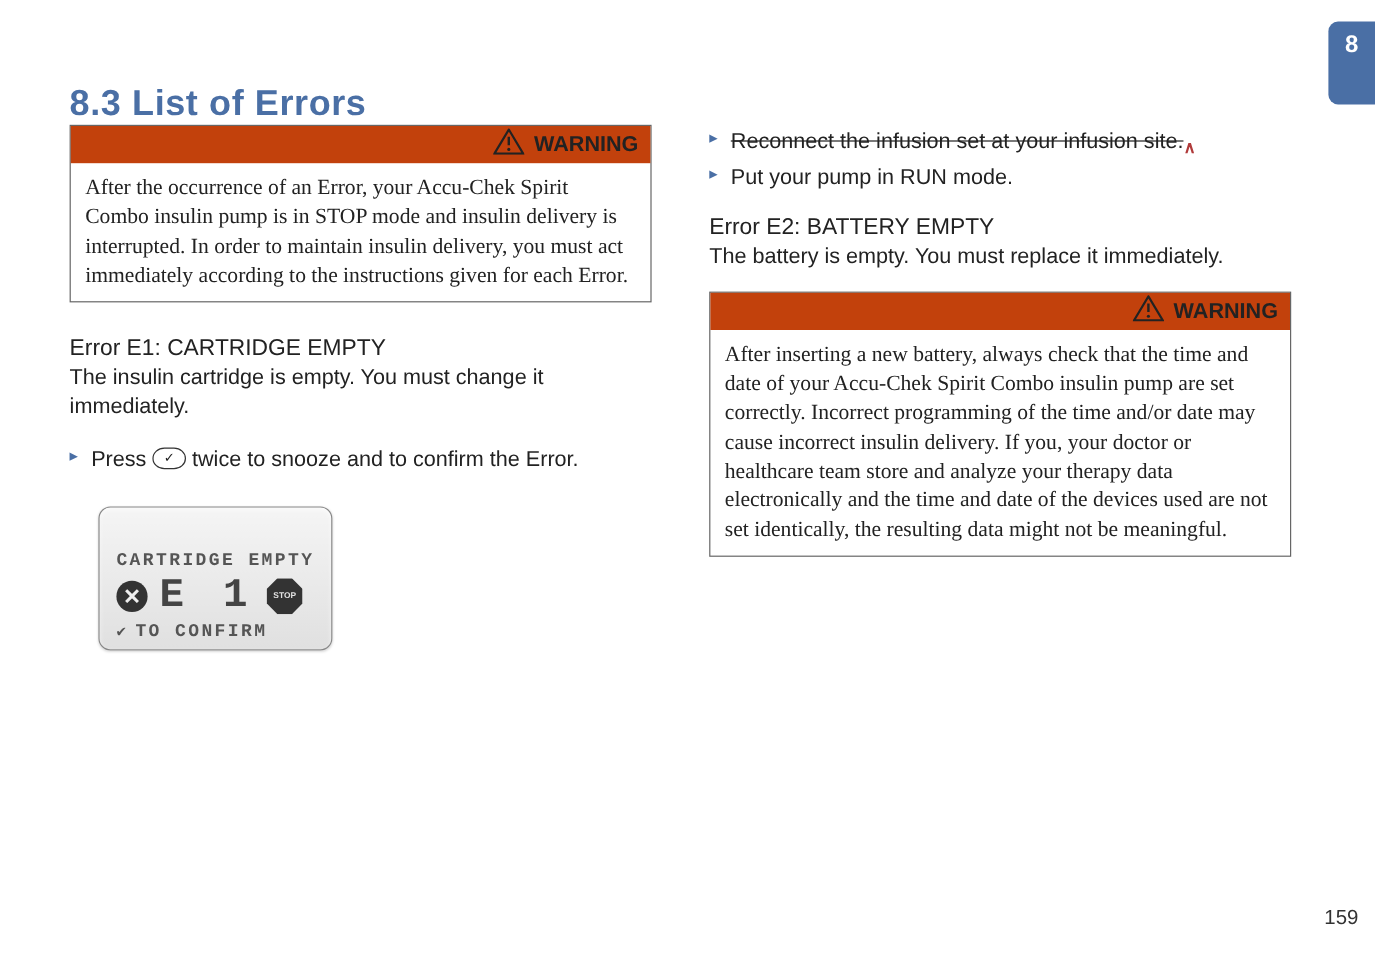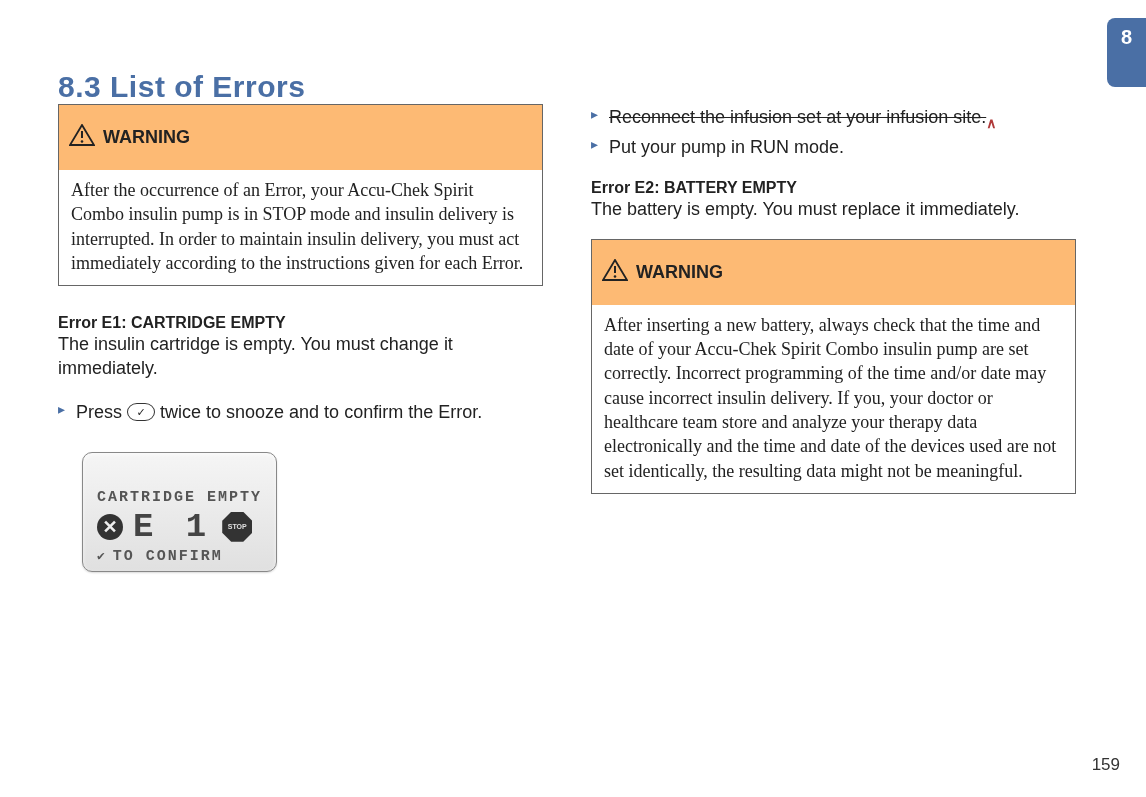--- a/index.html
+++ b/index.html
@@ -42,39 +42,40 @@
   .columns {
     display: flex;
     gap: 48px;
   }
   .col { flex: 1; }
   .warning-box {
     border: 1px solid #666;
     margin-bottom: 28px;
   }
   .warning-header {
-    background: #fdba74;
-    padding: 19px 10px;
+    background: #c2410c;
+    padding: 2px 10px;
     display: flex;
     align-items: center;
     gap: 8px;
     font-weight: bold;
     font-size: 18px;
+    justify-content: flex-end;
   }
   .warning-header svg { flex-shrink: 0; }
   .warning-body {
     padding: 8px 12px 10px 12px;
     font-size: 18px;
     line-height: 1.35;
     font-stretch: condensed;
     font-family: Liberation Serif, serif;
   }
   .error-title {
-    font-weight: bold;
-    font-size: 16px;
+    font-weight: normal;
+    font-size: 19px;
     margin-top: 18px;
     font-stretch: condensed;
   }
   .error-desc {
     font-size: 18px;
     line-height: 1.35;
     margin-bottom: 18px;
     font-stretch: condensed;
   }
   ul.steps {
@@ -162,21 +163,21 @@
     border: 1.5px solid #333;
     border-radius: 50%/70%;
     width: 28px; height: 18px;
     font-size: 11px;
     vertical-align: middle;
     transform: translateY(-1px);
   }
   .page-num {
     position: absolute;
     bottom: 22px;
-    right: 26px;
+    right: 14px;
     font-size: 17px;
     color: #333;
   }
 </style>
 </head>
 <body>
 
 <div class="chapter-tab">8</div>
 
 <div class="page">

